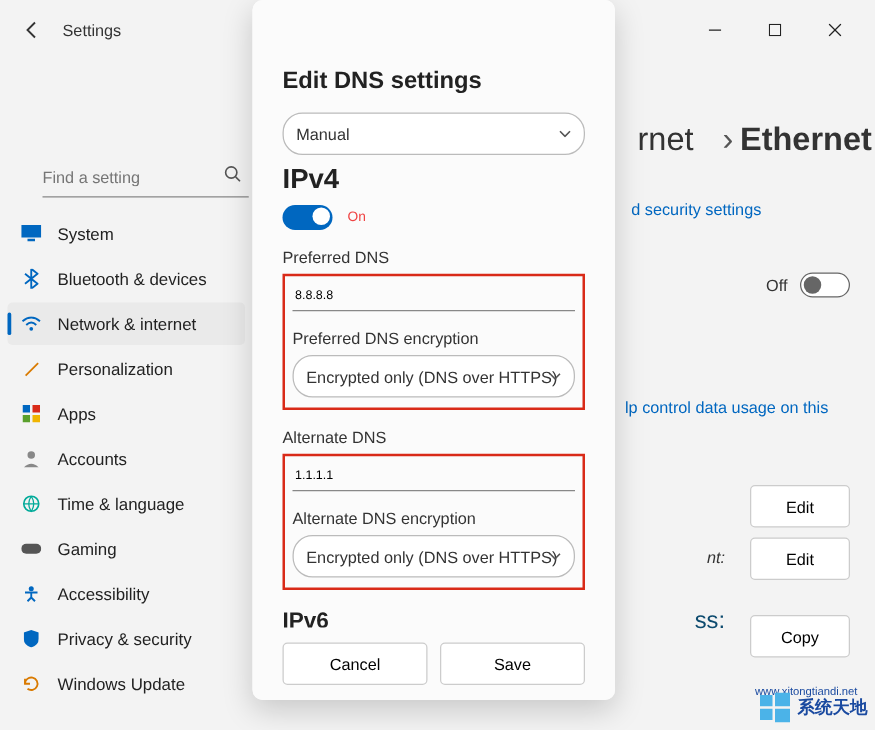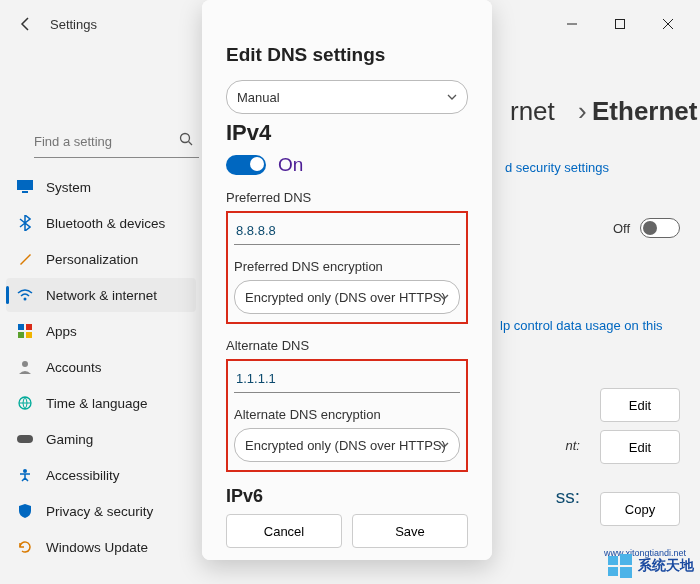--- a/index.html
+++ b/index.html
@@ -39,23 +39,23 @@
   
   .overlay-shadow { position:absolute; left:202px; top:0; width:290px; height:560px; box-shadow:0 8px 24px rgba(0,0,0,0.18); background:#fbfbfb; border-radius:8px; }
   .dialog { position:absolute; left:202px; top:0; width:290px; height:560px; background:#fbfbfb; border-radius:8px; padding:22px 24px 12px; display:flex; flex-direction:column;justify-content:flex-end; }
   .dlg-title { font-size:19px; font-weight:600; color:#222; margin-bottom:14px; }
   .dropdown { width:100%; height:34px; border:1px solid #bbb; border-radius:16px; background:#fff; display:flex; align-items:center; padding:0 10px; font-size:13px; color:#333; position:relative; }
   .dropdown .chev { position:absolute; right:10px; color:#555; }
   .section-h { font-size:22px; font-weight:600; margin-top:6px; color:#222; }
   .toggle-row { display:flex; align-items:center; gap:12px; margin-top:8px; }
   .toggle-on { width:40px; height:20px; background:#0067c0; border-radius:10px; position:relative; }
   .toggle-on::after { content:""; position:absolute; right:2px; top:2px; width:14px; height:14px; border-radius:50%; background:#fff; }
-  .toggle-lbl { font-size:19px; color:#4c1d95; }
+  .toggle-lbl { font-size:11px; color:#ef4444; }
   .field-lbl { font-size:13px; color:#333; margin-top:14px; }
-  .text-input { width:100%; border:none; border-bottom:1px solid #888; background:transparent; padding:6px 2px; font-size:13px; color:#0c4a6e; margin-top:4px; }
+  .text-input { width:100%; border:none; border-bottom:1px solid #888; background:transparent; padding:6px 2px; font-size:10px; color:#000000; margin-top:4px; }
   .enc-dropdown { margin-top:6px; }
   .red-box { border:2.5px solid #d92a18; padding:4px 6px 8px; margin-top:6px; }
   .ipv6-peek { font-size:18px; font-weight:600; margin-top:14px; color:#222; }
   .dlg-buttons { display:flex; gap:10px; margin-top:12px; }
   .dlg-btn { flex:1; height:34px; background:#fff; border:1px solid #ccc; border-radius:4px; font-size:13px; display:flex; align-items:center; justify-content:center; }
   
   
   .watermark { position:absolute; right:6px; bottom:6px; display:flex; align-items:center; gap:6px; font-size:14px; font-weight:600; color:#1a4aa0; }
   .wm-icon { width:24px; height:24px; position:relative; }
   .wm-url { position:absolute; right:14px; bottom:26px; font-size:9px; color:#1a4aa0; }
@@ -113,36 +113,36 @@
     <span>System</span>
   </div>
   <div class="nav-item">
     <span class="nav-icon">
         <svg width="12" height="16" viewBox="0 0 12 16">
           <path d="M6 0 L11 4 L6 8 L11 12 L6 16 V0 M1 4 L11 12 M1 12 L11 4" stroke="#0067c0" fill="none" stroke-width="1.5"></path>
         </svg>
       </span>
     <span>Bluetooth &amp; devices</span>
   </div>
-  <div class="nav-item">
-    <span class="nav-icon">
-        <svg width="14" height="14" viewBox="0 0 14 14">
-          <path d="M2 12 L12 2 L13 3 L3 13 Z" fill="#d97a00"></path>
-        </svg>
-      </span>
-    <span>Personalization</span>
-  </div>
   <div class="nav-item active">
     <span class="nav-icon">
         <svg width="16" height="12" viewBox="0 0 16 12">
           <path d="M1 4 Q8 -2 15 4 M4 7 Q8 3 12 7" stroke="#0067c0" fill="none" stroke-width="1.5"></path>
           <circle cx="8" cy="10" r="1.5" fill="#0067c0"></circle>
         </svg>
       </span>
     <span>Network &amp; internet</span>
+  </div>
+  <div class="nav-item">
+    <span class="nav-icon">
+        <svg width="14" height="14" viewBox="0 0 14 14">
+          <path d="M2 12 L12 2 L13 3 L3 13 Z" fill="#d97a00"></path>
+        </svg>
+      </span>
+    <span>Personalization</span>
   </div>
   <div class="nav-item">
     <span class="nav-icon">
         <svg width="14" height="14" viewBox="0 0 14 14">
           <rect x="0" y="0" width="6" height="6" fill="#0067c0"></rect>
           <rect x="8" y="0" width="6" height="6" fill="#d92a18"></rect>
           <rect x="0" y="8" width="6" height="6" fill="#5aa02c"></rect>
           <rect x="8" y="8" width="6" height="6" fill="#f0b400"></rect>
         </svg>
       </span>

